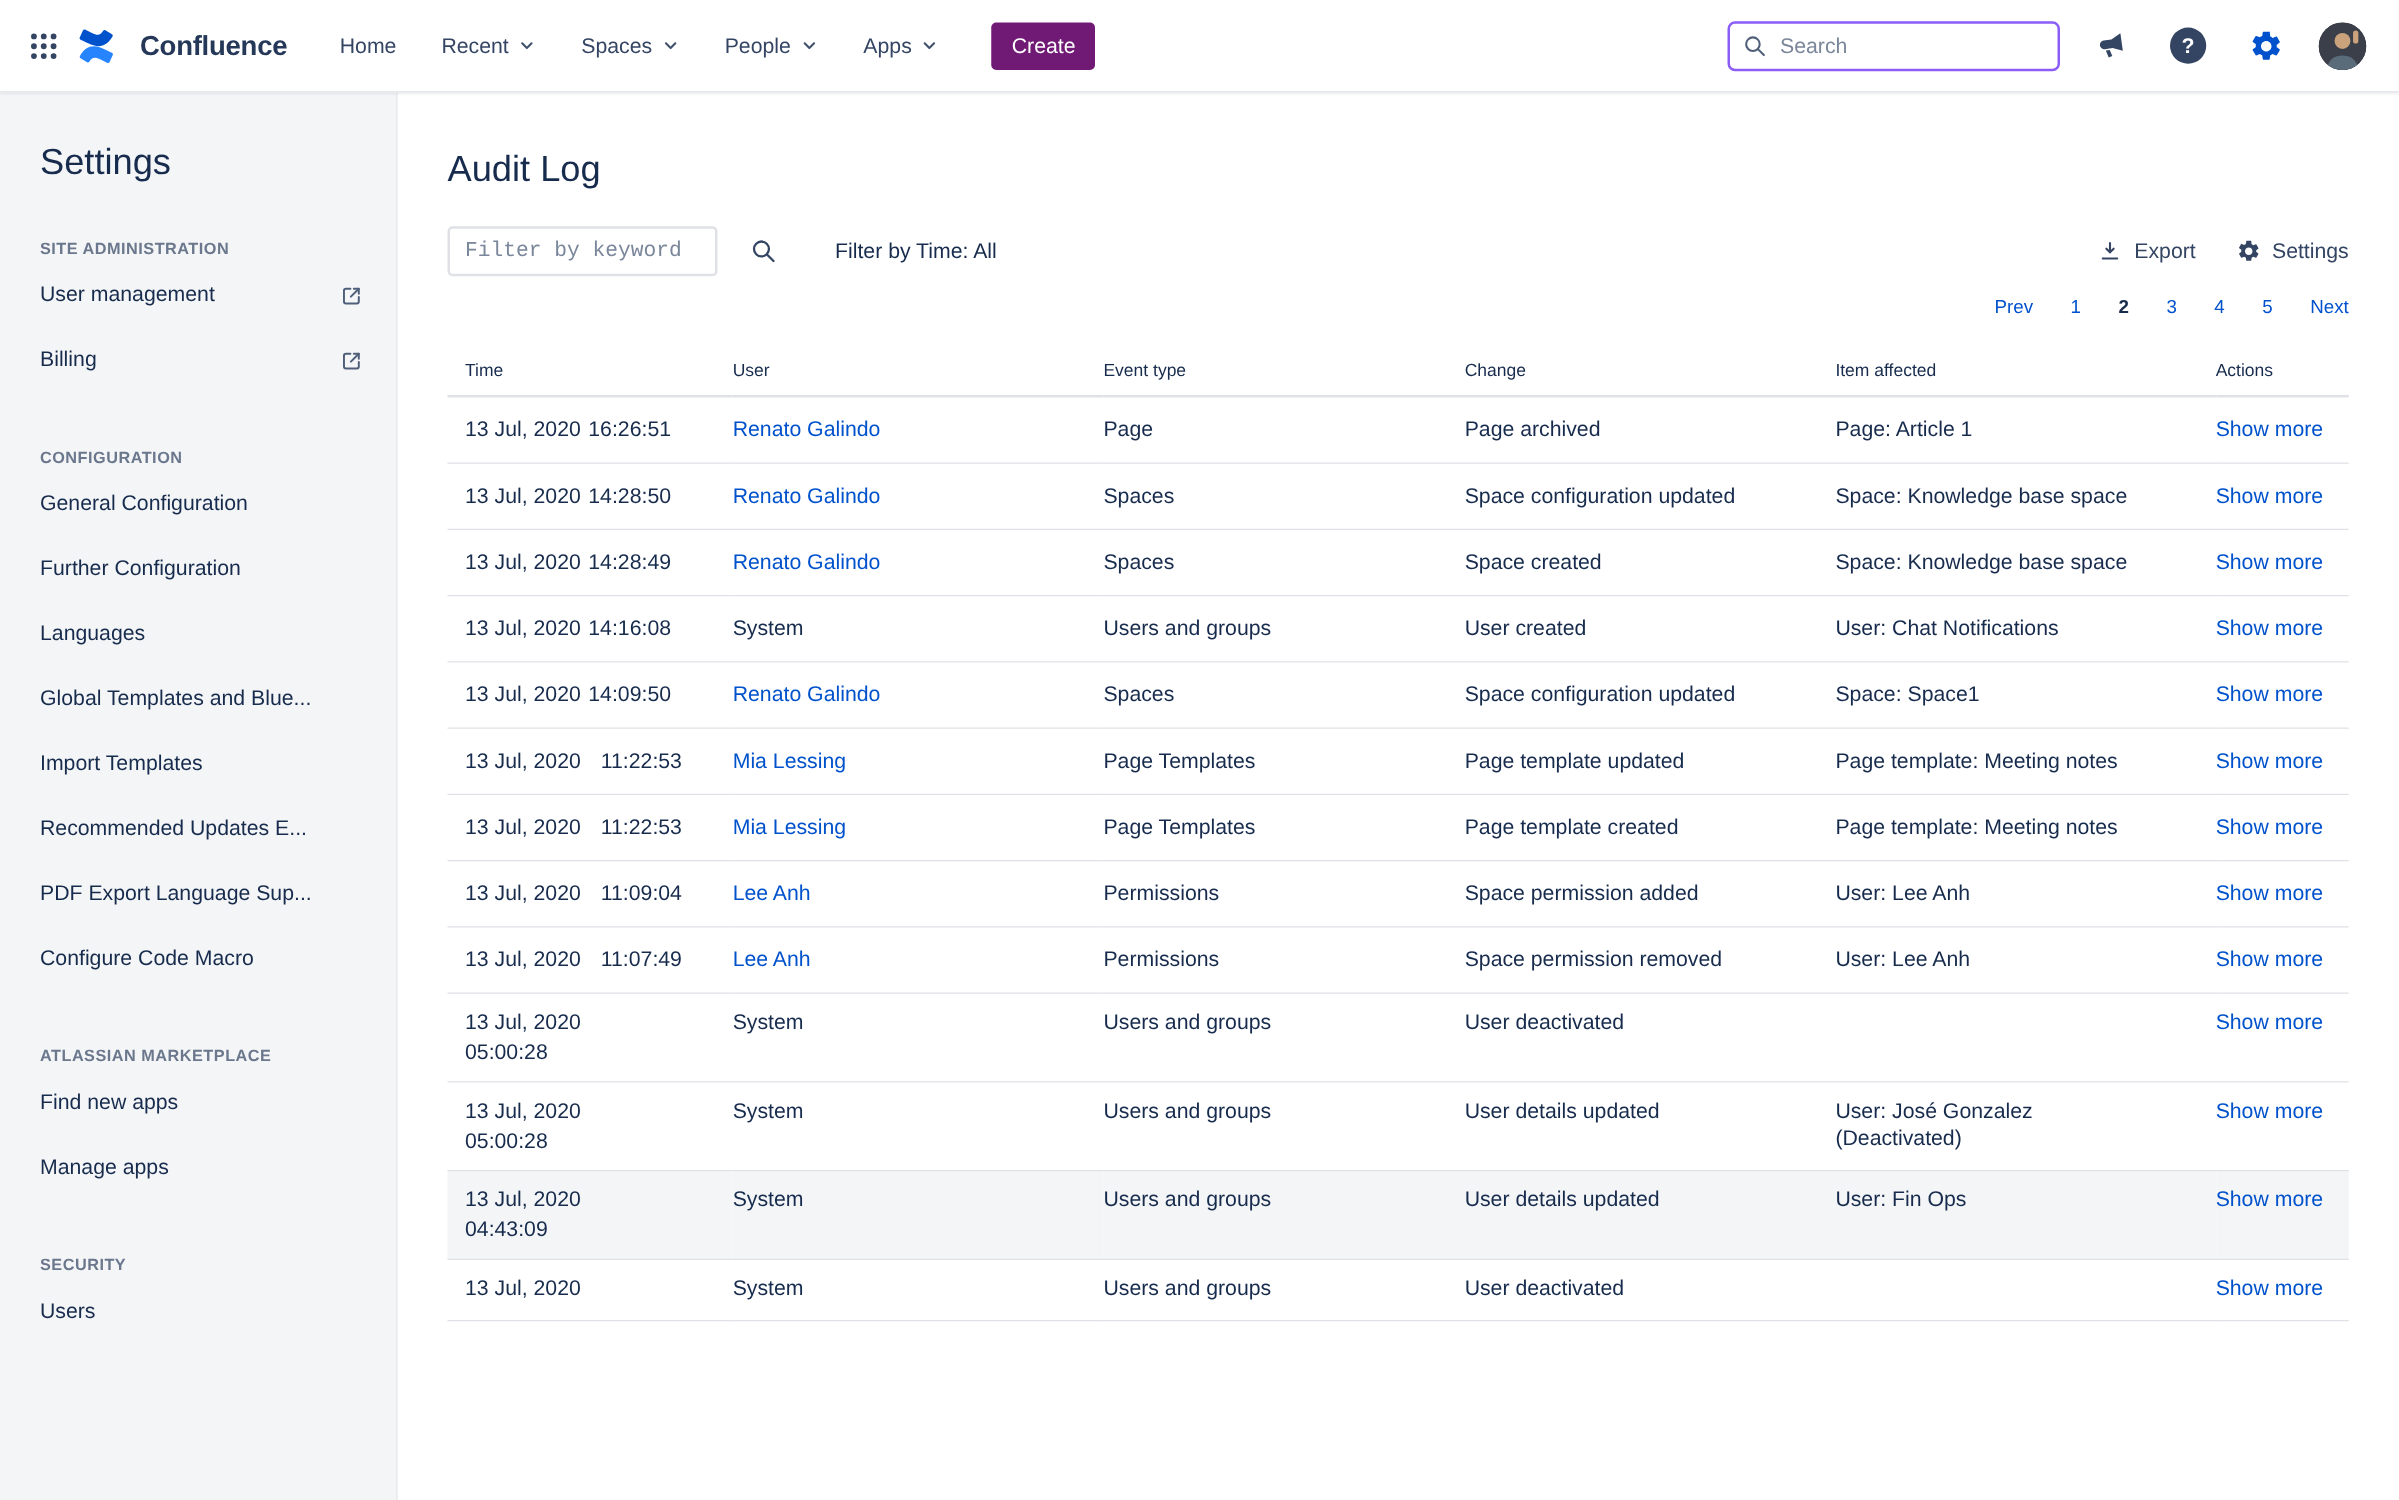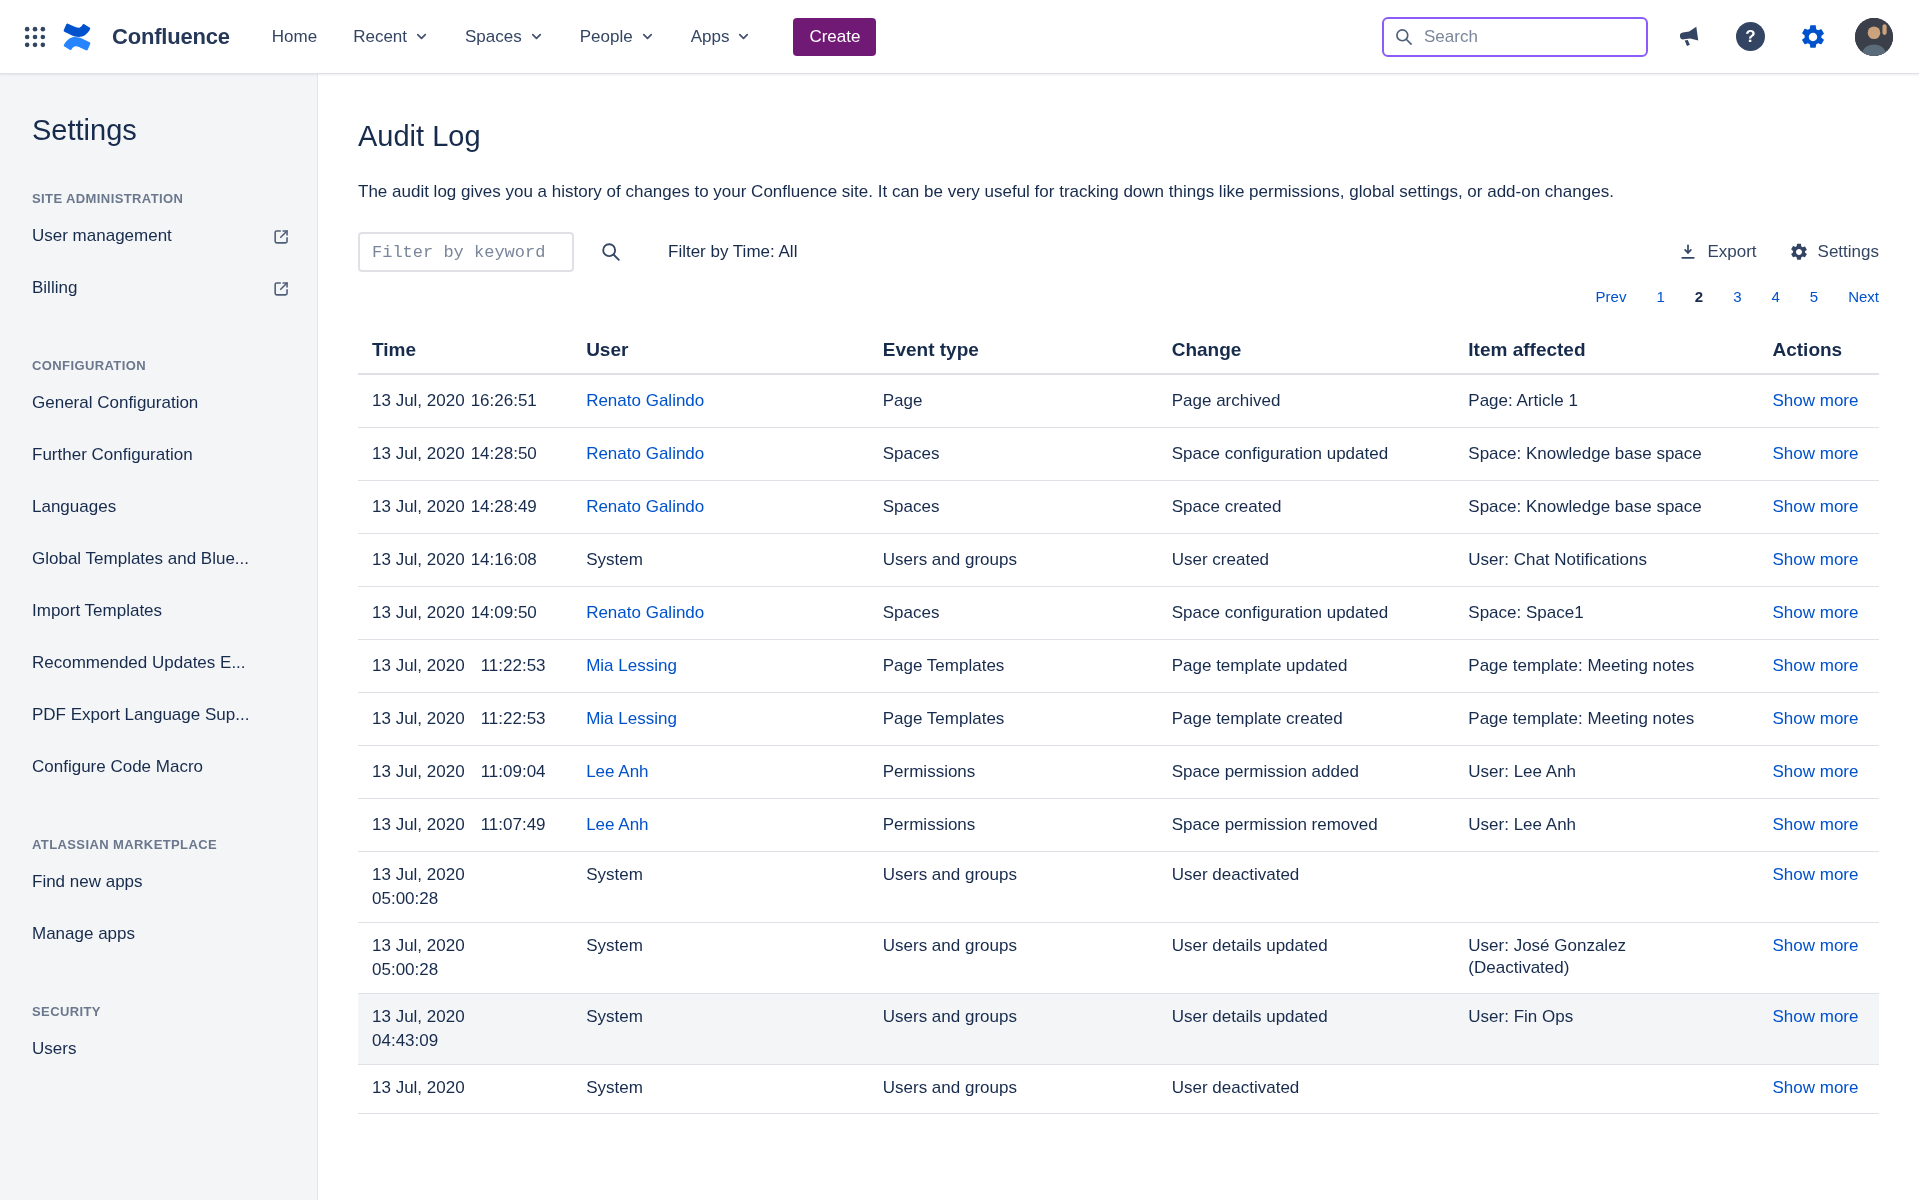--- a/index.html
+++ b/index.html
@@ -74,21 +74,21 @@
   .controls-right { margin-left: auto; display: flex; align-items: center; gap: 32px; }
   .ctrl-link { display: flex; align-items: center; gap: 9px; font-size: 17px; font-weight: 500; color: #344563; cursor: pointer; }
 
   .pagination { margin-top: 16px; display: flex; justify-content: flex-end; align-items: center; gap: 30px; font-size: 15px; }
   .pg-item { color: #0052CC; cursor: pointer; }
   .pg-item.current { color: #172B4D; font-weight: 700; cursor: default; }
 
   
   .audit-table { margin-top: 20px; width: 100%; table-layout: fixed; border-collapse: collapse; }
   .audit-table th {
-    text-align: left; font-size: 19px; font-weight: 700; color: #172B4D;
+    text-align: left; font-size: 14px; font-weight: 400; color: #172B4D;
     padding: 14px 8px 12px 0; border-bottom: 2px solid #DFE1E6;
   }
   .audit-table th.c0 { padding-left: 14px; }
   .audit-table td {
     vertical-align: top; font-size: 17px; line-height: 22px; color: #172B4D;
     padding: 15px 8px 15px 0; border-bottom: 1px solid #DFE1E6;
   }
   .audit-table td.col-time { padding-left: 14px; }
   .c0 { width: 15%; } .c1 { width: 19.5%; } .c2 { width: 19%; }
   .c3 { width: 19.5%; } .c4 { width: 20%; } .c5 { width: 7%; }
@@ -275,21 +275,20 @@
     <span class="side-label">Users</span>
 
   </a>
           </div>
   </div>
       </div>
   </aside>
 
   <main class="main">
     <h2 class="page-title">Audit Log</h2>
-    <p class="desc">The audit log gives you a history of changes to your Confluence site. It can be very useful for tracking down things like permissions, global settings, or add-on changes.</p>
 
     <div class="controls">
       <input type="text" class="filter-input" placeholder="Filter by keyword" style="">
       <button class="icon-btn filter-search-btn">
         <svg width="22" height="22" viewBox="0 0 24 24" fill="none" stroke="#344563" stroke-width="2" stroke-linecap="round">
           <circle cx="10" cy="10" r="6.5"></circle>
             <path d="M15 15l5.5 5.5"></path>
         </svg>
       </button>
       <a class="time-filter">Filter by Time: All</a>

